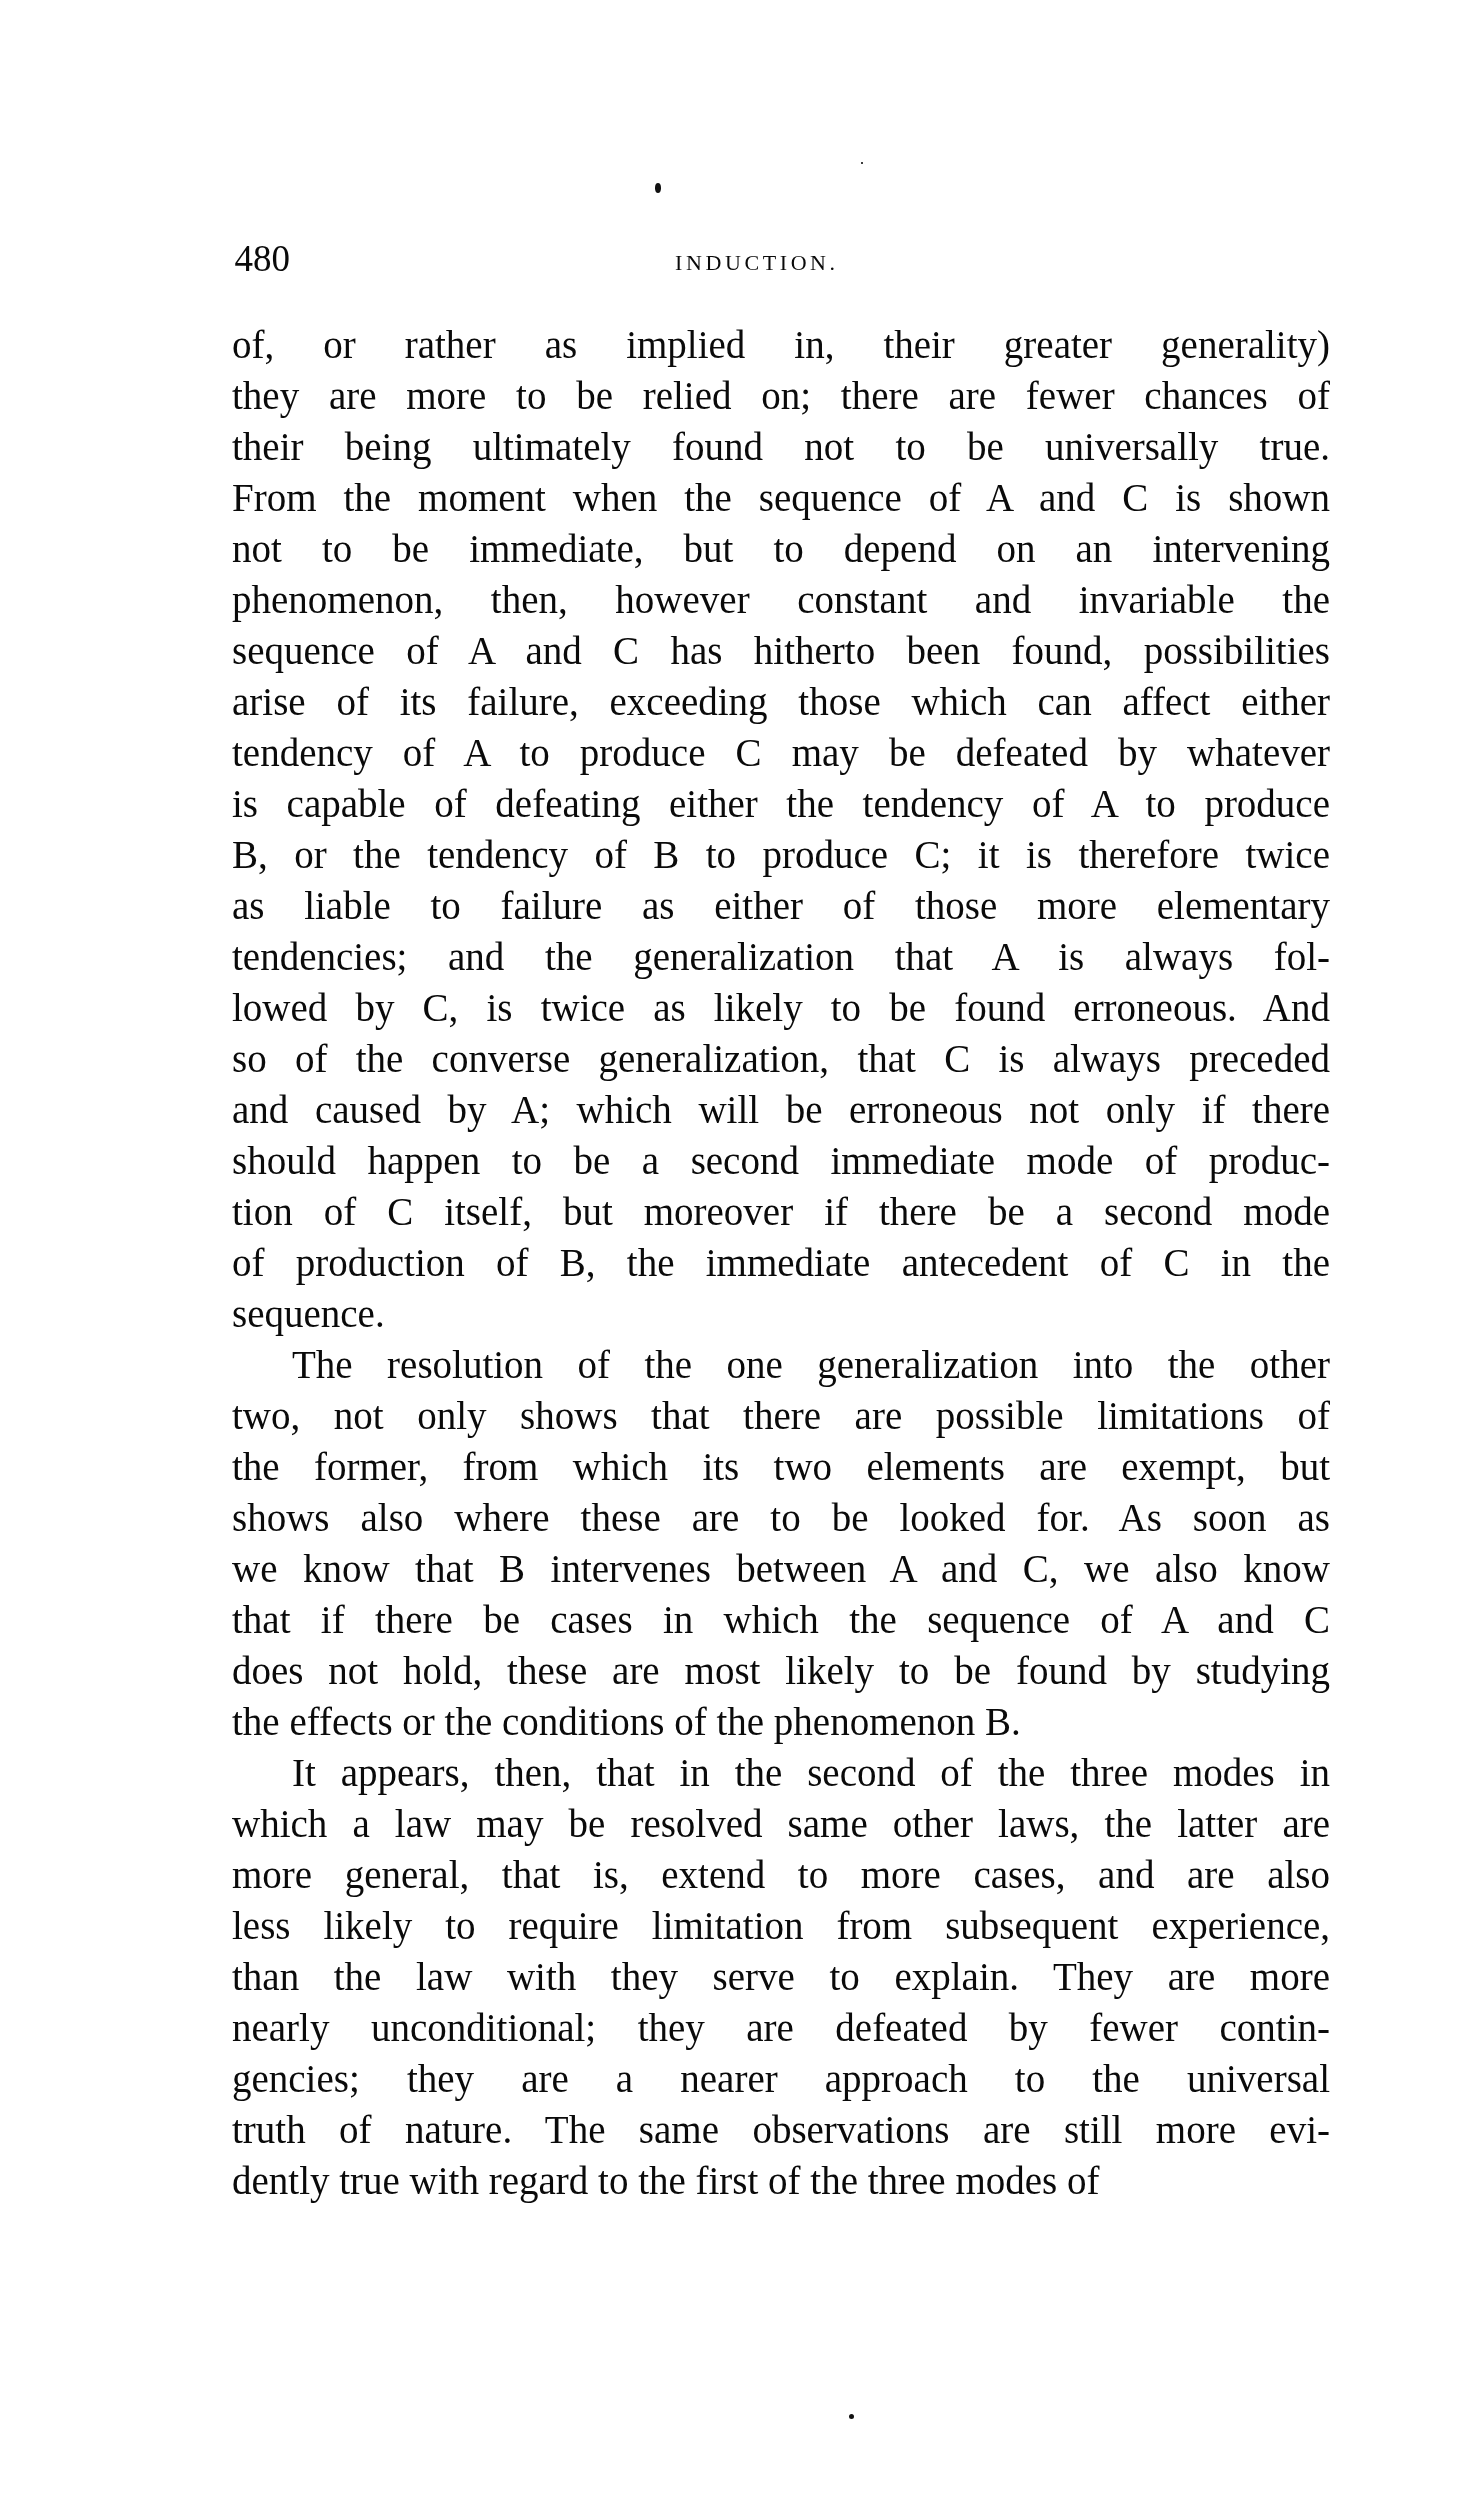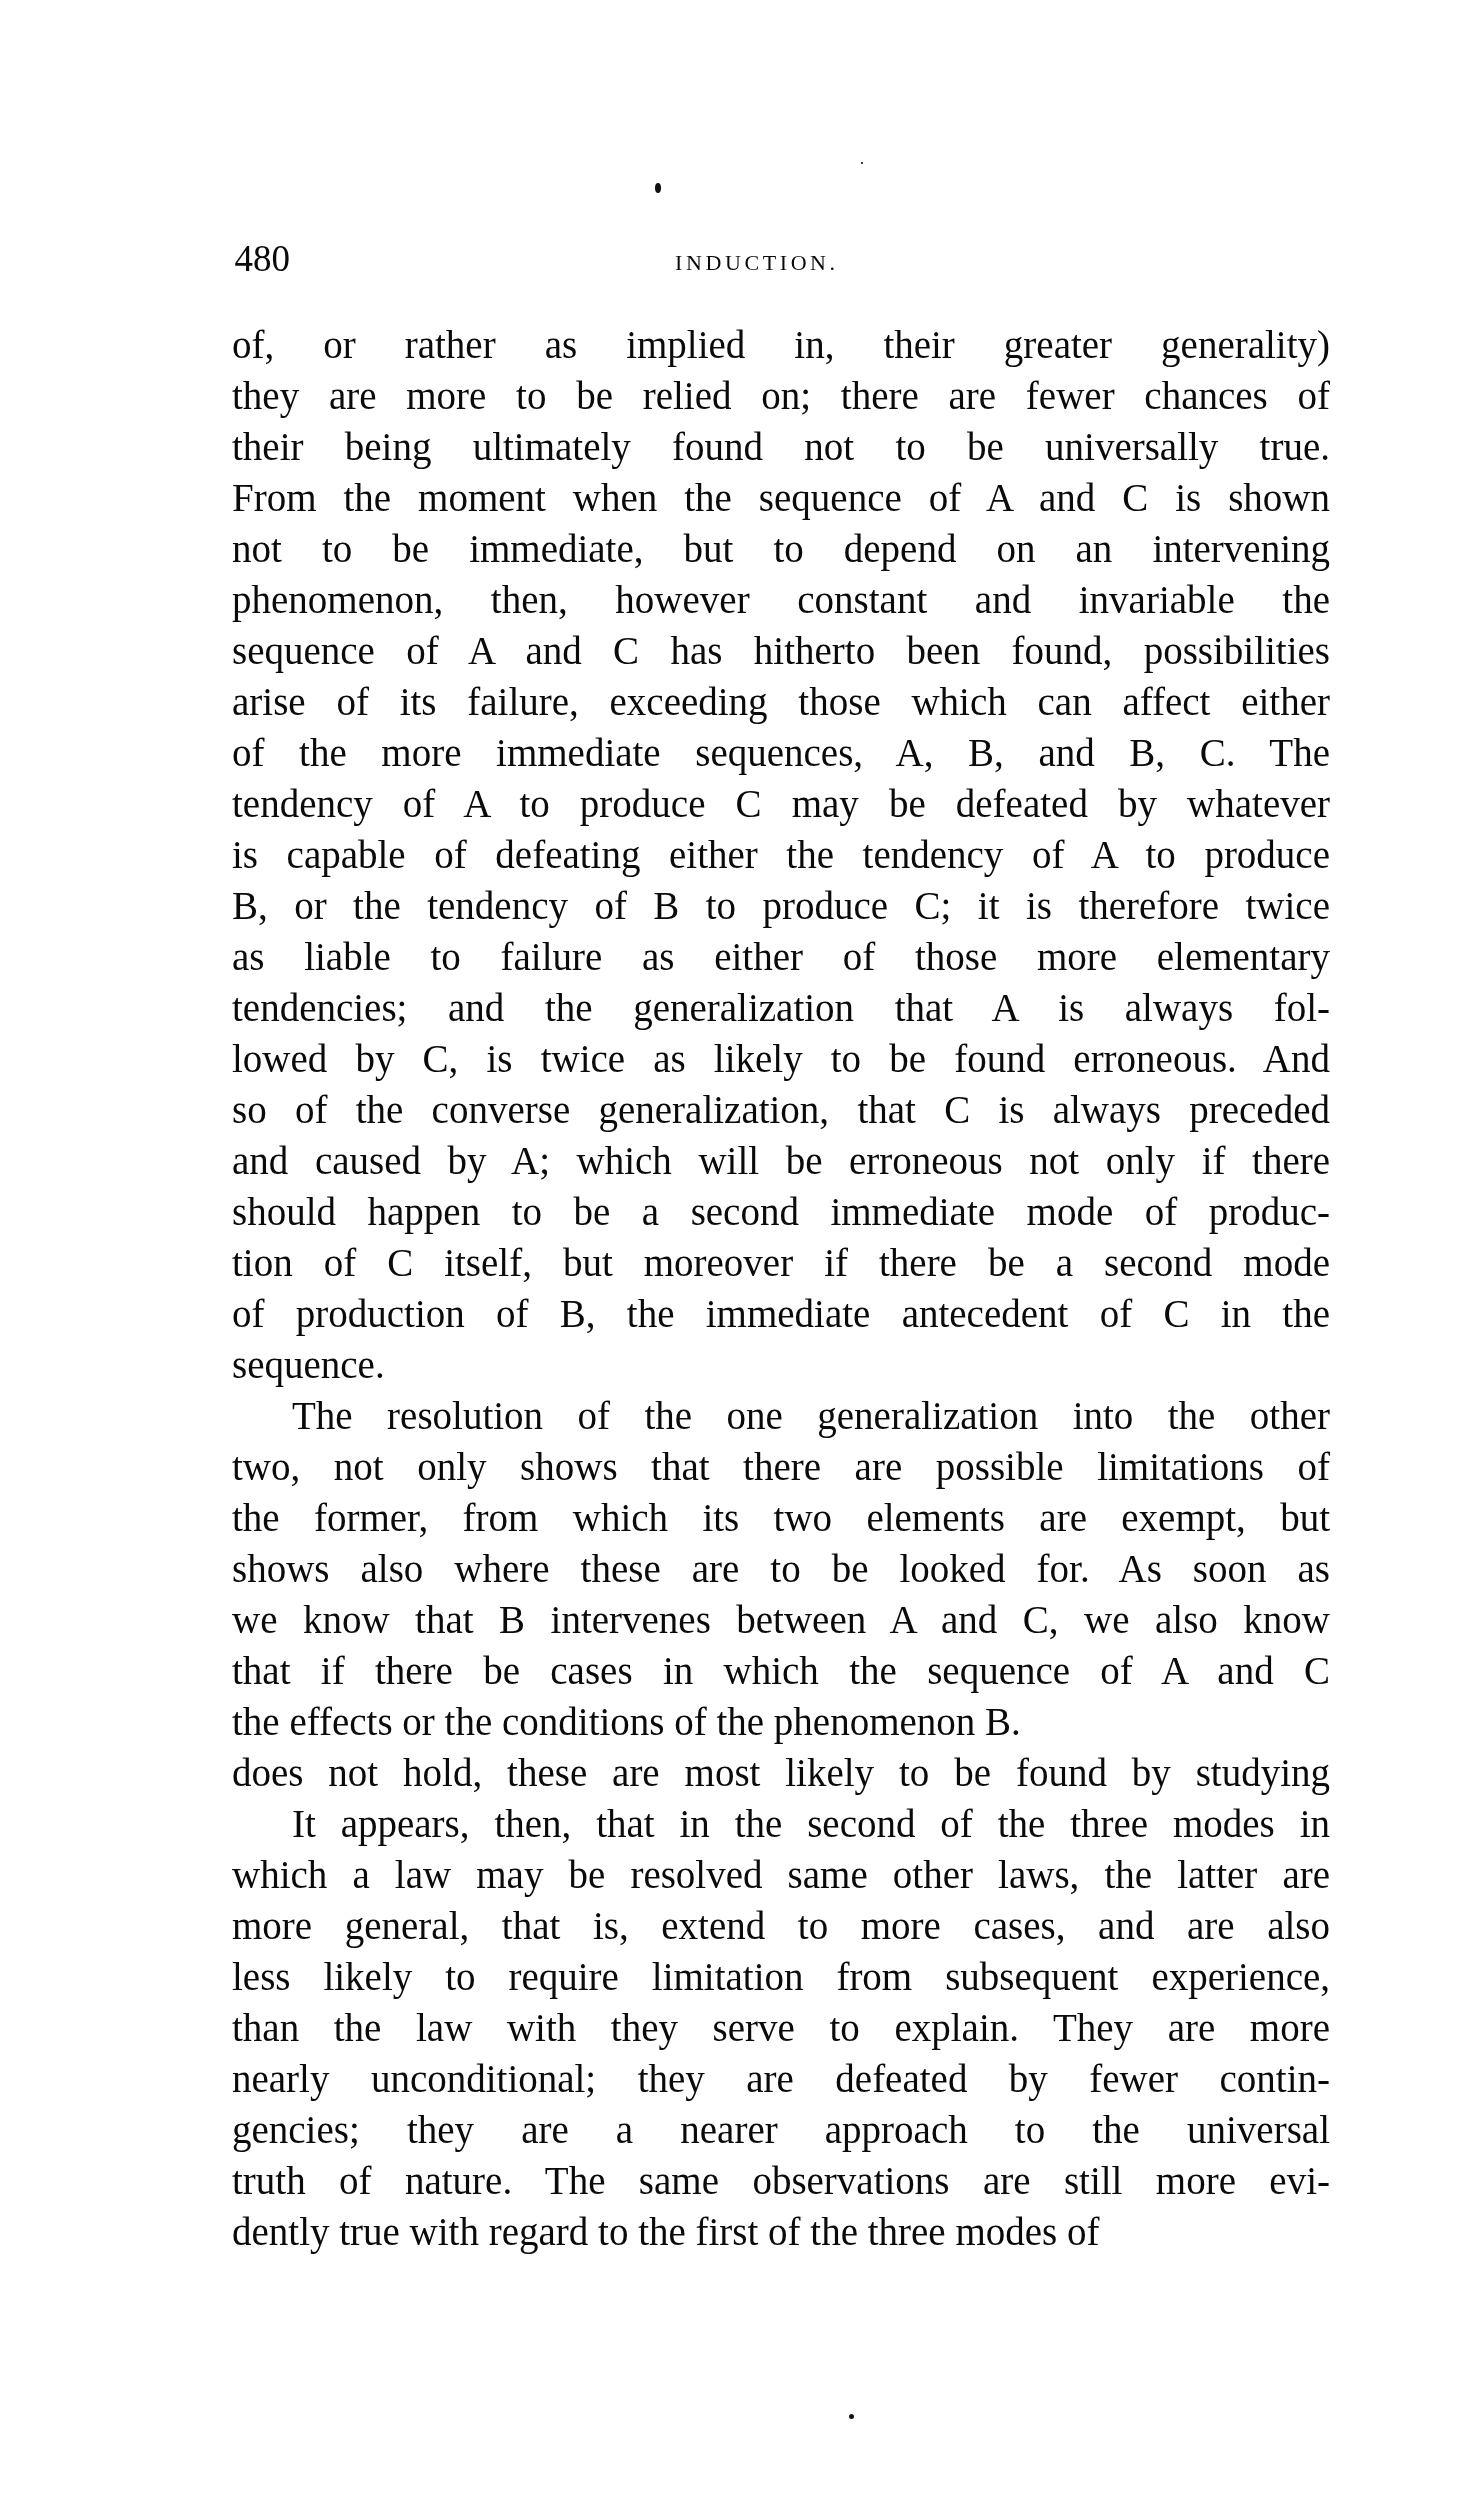--- a/index.html
+++ b/index.html
@@ -101,43 +101,42 @@
   <div class="body-text" id="body-text">
       <div class="paragraph">
         <span class="line">of, or rather as implied in, their greater generality)</span>
         <span class="line">they are more to be relied on; there are fewer chances of</span>
         <span class="line">their being ultimately found not to be universally true.</span>
         <span class="line">From the moment when the sequence of A and C is shown</span>
         <span class="line">not to be immediate, but to depend on an intervening</span>
         <span class="line">phenomenon, then, however constant and invariable the</span>
         <span class="line">sequence of A and C has hitherto been found, possibilities</span>
         <span class="line">arise of its failure, exceeding those which can affect either</span>
-        <span class="line">of the more immediate sequences, A, B, and B, C. The</span>
         <span class="line">tendency of A to produce C may be defeated by whatever</span>
         <span class="line">is capable of defeating either the tendency of A to produce</span>
         <span class="line">B, or the tendency of B to produce C; it is therefore twice</span>
         <span class="line">as liable to failure as either of those more elementary</span>
         <span class="line">tendencies; and the generalization that A is always fol-</span>
         <span class="line">lowed by C, is twice as likely to be found erroneous. And</span>
         <span class="line">so of the converse generalization, that C is always preceded</span>
         <span class="line">and caused by A; which will be erroneous not only if there</span>
         <span class="line">should happen to be a second immediate mode of produc-</span>
         <span class="line">tion of C itself, but moreover if there be a second mode</span>
         <span class="line">of production of B, the immediate antecedent of C in the</span>
         <span class="line last">sequence.</span>
       </div>
       <div class="paragraph">
         <span class="line indent">The resolution of the one generalization into the other</span>
         <span class="line">two, not only shows that there are possible limitations of</span>
         <span class="line">the former, from which its two elements are exempt, but</span>
         <span class="line">shows also where these are to be looked for. As soon as</span>
         <span class="line">we know that B intervenes between A and C, we also know</span>
         <span class="line">that if there be cases in which the sequence of A and C</span>
+        <span class="line">does not hold, these are most likely to be found by studying</span>
         <span class="line last">the effects or the conditions of the phenomenon B.</span>
-        <span class="line">does not hold, these are most likely to be found by studying</span>
       </div>
       <div class="paragraph">
         <span class="line indent">It appears, then, that in the second of the three modes in</span>
         <span class="line">which a law may be resolved same other laws, the latter are</span>
         <span class="line">more general, that is, extend to more cases, and are also</span>
         <span class="line">less likely to require limitation from subsequent experience,</span>
         <span class="line">than the law with they serve to explain. They are more</span>
         <span class="line">nearly unconditional; they are defeated by fewer contin-</span>
         <span class="line">gencies; they are a nearer approach to the universal</span>
         <span class="line">truth of nature. The same observations are still more evi-</span>

